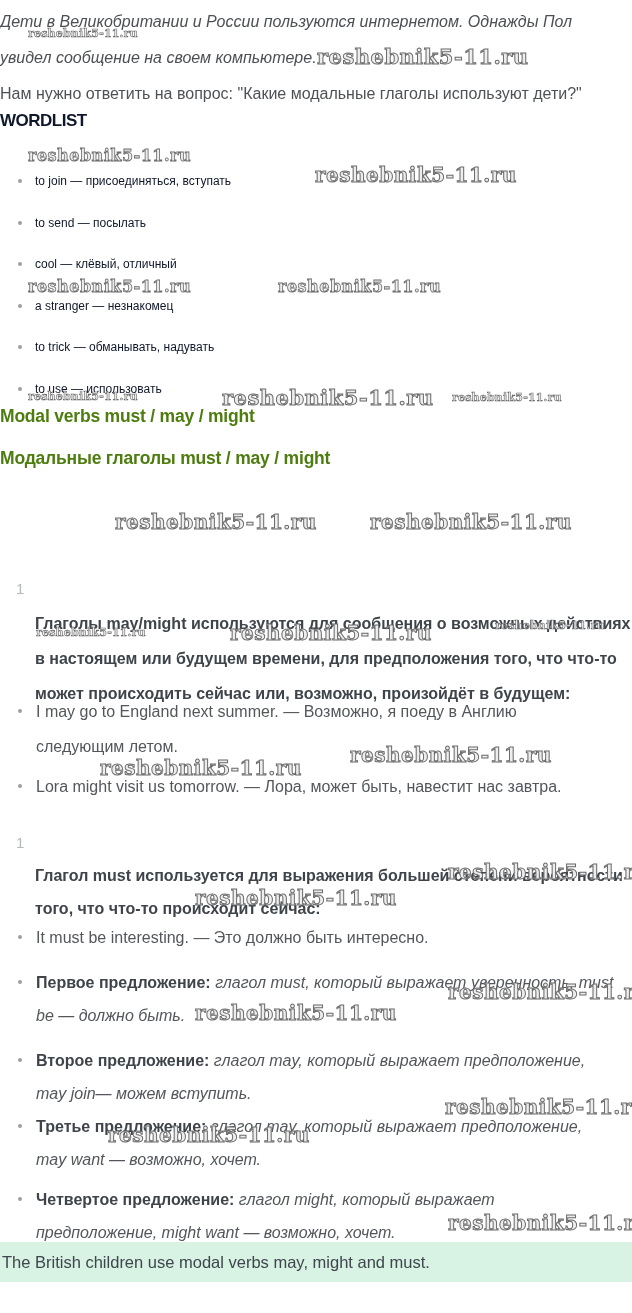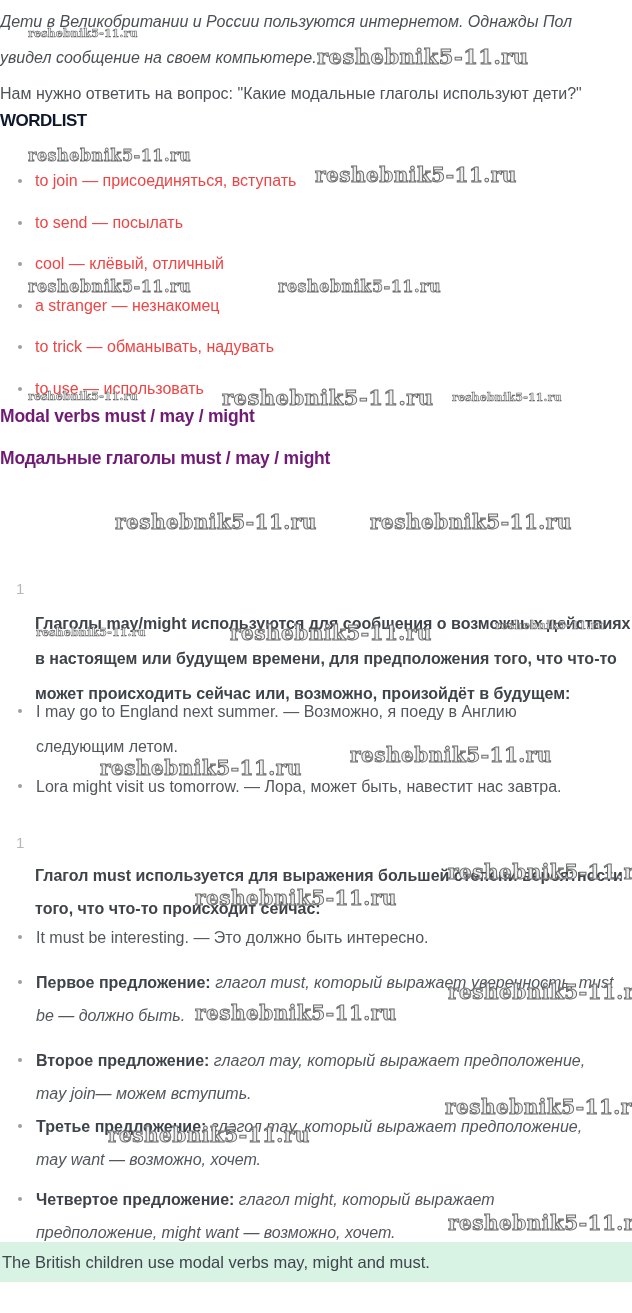--- a/index.html
+++ b/index.html
@@ -30,29 +30,29 @@
     letter-spacing:-0.5px;
   }
   ul.wordlist{
     top:171px;left:0;margin:0;padding:0;list-style:none;width:632px;
   }
   ul.wordlist li{
     position:relative;
     padding-left:35px;
     line-height:20px;
     margin-bottom:21.5px;
-    font-size:16px;color:#ef4444;
+    font-size:12px;color:#0f172a;
   }
   .dot{
     position:absolute;left:18px;top:8px;
     width:4px;height:4px;border-radius:50%;
     background:#9ba0a5;
   }
   .heading{
-    font-size:17.5px;font-weight:bold;color:#701a75;
+    font-size:17.5px;font-weight:bold;color:#4d7c0f;
     letter-spacing:-0.2px;
   }
   .h-en{top:406px;left:0;}
   .h-ru{top:448px;left:0;}
   .para{
     top:479px;left:0;width:632px;
     font-size:16px;color:#4e5257;line-height:42px;
   }
   .rule{
     position:absolute;left:0;width:632px;

